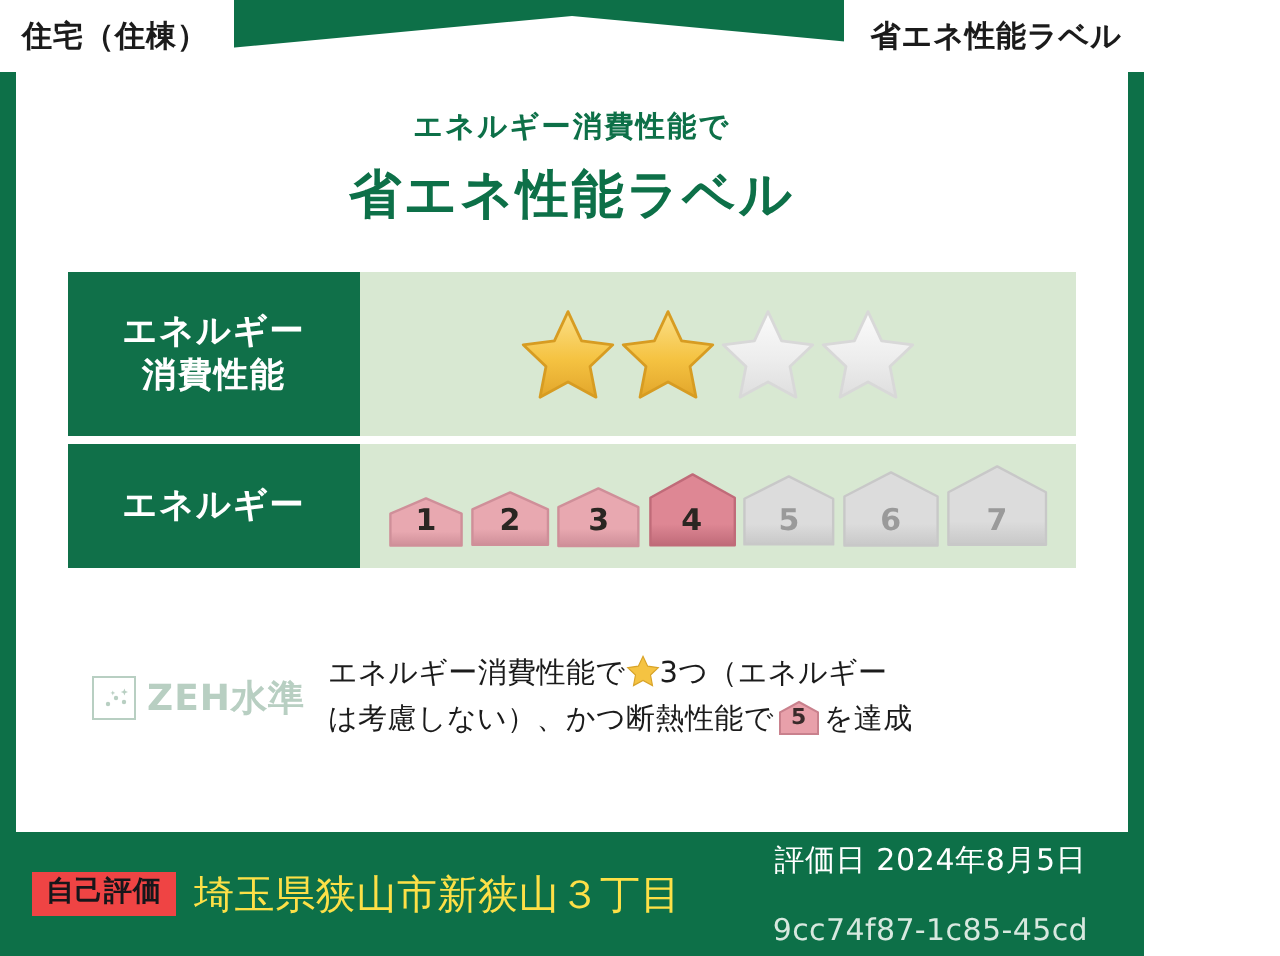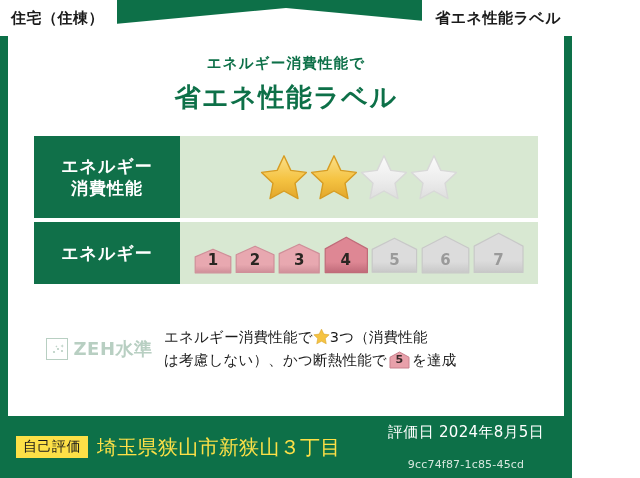--- a/index.html
+++ b/index.html
@@ -238,23 +238,23 @@
     align-items: center;
     color: #ffffff;
   }
   #footer-left {
     display: flex;
     align-items: center;
     padding-left: 16px;
     gap: 9px;
   }
   #self-eval {
-    background: #fde047;
+    background: #ef4444;
     color: #16161a;
-    font-weight: normal;
+    font-weight: bold;
     font-size: 14px;
     letter-spacing: 0.5px;
     padding: 3px 7px;
     line-height: 1.1;
   }
   #address {
     font-size: 20px;
     color: #fde047;
     letter-spacing: 0.3px;
   }
@@ -262,21 +262,21 @@
     margin-left: auto;
     padding-right: 28px;
     text-align: center;
   }
   #eval-date {
     font-size: 15px;
     color: #ffffff;
     letter-spacing: 0.3px;
   }
   #label-id {
-    font-size: 11px;
+    font-size: 15px;
     color: #d7e8df;
     letter-spacing: 0.2px;
     margin-top: 16px;
   }
 </style>
 </head>
 <body>
 
 <div id="label-root">
 
@@ -473,21 +473,21 @@
               <path d="M9.4 6.2l.35.9.9.35-.9.35-.35.9-.35-.9-.9-.35.9-.35z"></path>
             </g>
           </svg>
         </span>
         <span id="zeh-text">ZEH水準</span>
       </div>
 
       <div id="desc">
         <span>エネルギー消費性能で</span><span class="inline-star"><svg viewBox="0 0 24 24" width="17" height="17" aria-hidden="true">
               <polygon points="12,1.6 15.3,8.6 22.8,9.6 17.3,14.8 18.7,22.3 12,18.7 5.3,22.3 6.7,14.8 1.2,9.6 8.7,8.6" fill="#f5c342" stroke="#d8a328" stroke-width="0.8"></polygon>
-            </svg></span><span>3つ（消費性能</span><br>
+            </svg></span><span>3つ（エネルギー</span><br>
         <span>は考慮しない）、かつ断熱性能で</span><span class="inline-grade"><svg viewBox="0 0 21 18" width="21" height="18" aria-hidden="true">
               <polygon points="10.5,1 20,6.2 20,17 1,17 1,6.2" fill="#e8a0aa" stroke="#c9818d" stroke-width="1"></polygon>
             </svg><span class="num">5</span></span><span>を達成</span>
       </div>
     </div>
 
   </div>
 
   <div id="footer">
     <div id="footer-left">

